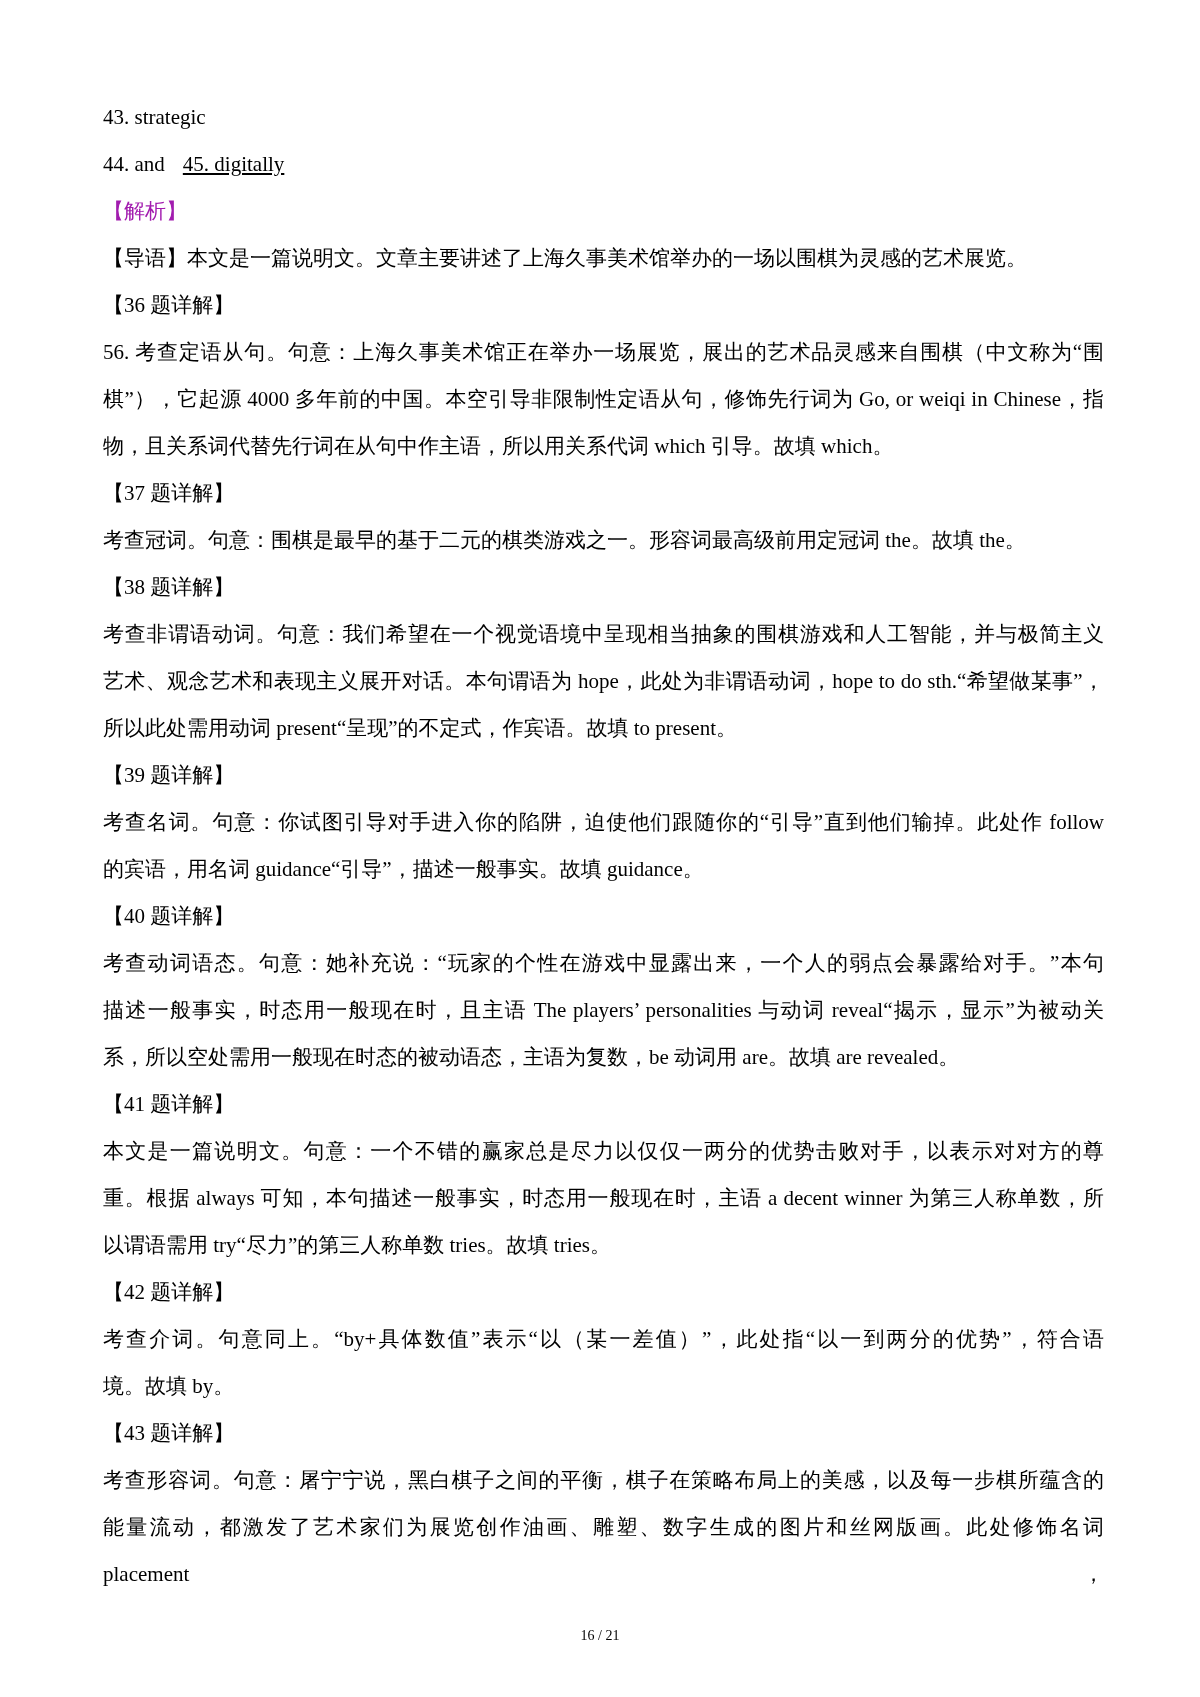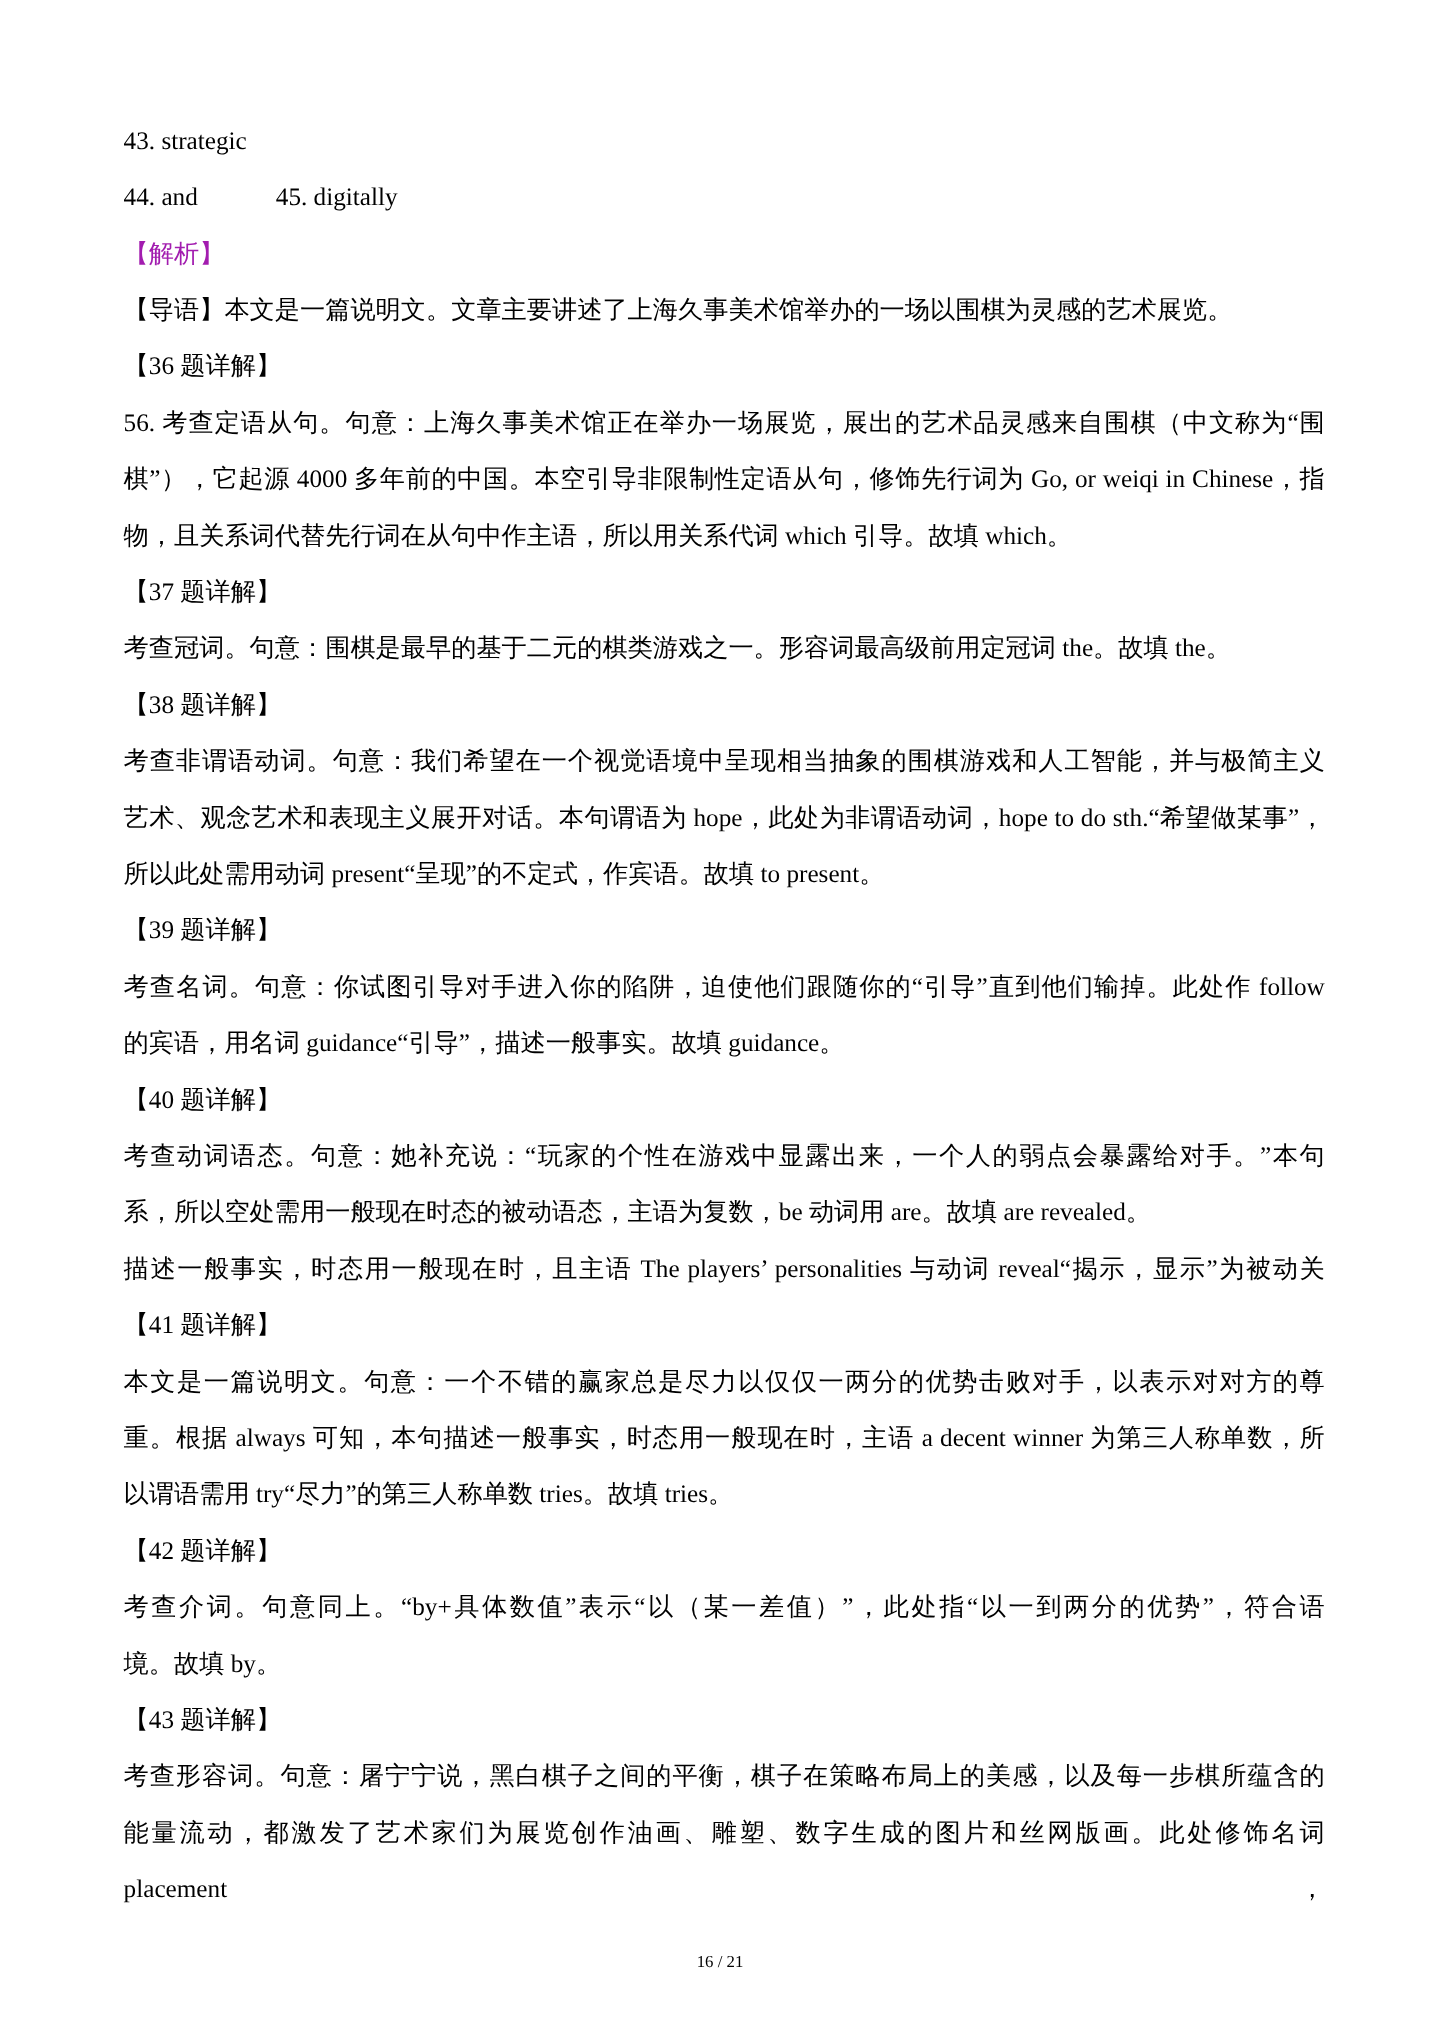--- a/index.html
+++ b/index.html
@@ -25,21 +25,21 @@
     white-space: nowrap;
     text-align: left;
   }
   .line.just {
     white-space: normal;
     text-align: justify;
     text-align-last: justify;
   }
   .line.blue { color: #a21caf; }
   .part { display: inline-block; }
-  .part + .part { margin-left: 65px; }
+  .part + .part { margin-left: 18px; text-decoration: underline; }
   .pagenum {
     position: absolute;
     top: 1612px;
     left: 0;
     width: 1200px;
     height: 47px;
     line-height: 47px;
     text-align: center;
     font-size: 14px;
   }
@@ -61,22 +61,22 @@
       <div class="line">考查冠词。句意：围棋是最早的基于二元的棋类游戏之一。形容词最高级前用定冠词 the。故填 the。</div>
       <div class="line">【38 题详解】</div>
       <div class="line just">考查非谓语动词。句意：我们希望在一个视觉语境中呈现相当抽象的围棋游戏和人工智能，并与极简主义</div>
       <div class="line just">艺术、观念艺术和表现主义展开对话。本句谓语为 hope，此处为非谓语动词，hope to do sth.“希望做某事”，</div>
       <div class="line">所以此处需用动词 present“呈现”的不定式，作宾语。故填 to present。</div>
       <div class="line">【39 题详解】</div>
       <div class="line just">考查名词。句意：你试图引导对手进入你的陷阱，迫使他们跟随你的“引导”直到他们输掉。此处作 follow</div>
       <div class="line">的宾语，用名词 guidance“引导”，描述一般事实。故填 guidance。</div>
       <div class="line">【40 题详解】</div>
       <div class="line just">考查动词语态。句意：她补充说：“玩家的个性在游戏中显露出来，一个人的弱点会暴露给对手。”本句</div>
+      <div class="line just">描述一般事实，时态用一般现在时，且主语 The players’ personalities 与动词 reveal“揭示，显示”为被动关</div>
       <div class="line">系，所以空处需用一般现在时态的被动语态，主语为复数，be 动词用 are。故填 are revealed。</div>
-      <div class="line just">描述一般事实，时态用一般现在时，且主语 The players’ personalities 与动词 reveal“揭示，显示”为被动关</div>
       <div class="line">【41 题详解】</div>
       <div class="line just">本文是一篇说明文。句意：一个不错的赢家总是尽力以仅仅一两分的优势击败对手，以表示对对方的尊</div>
       <div class="line just">重。根据 always 可知，本句描述一般事实，时态用一般现在时，主语 a decent winner 为第三人称单数，所</div>
       <div class="line">以谓语需用 try“尽力”的第三人称单数 tries。故填 tries。</div>
       <div class="line">【42 题详解】</div>
       <div class="line just">考查介词。句意同上。“by+具体数值”表示“以（某一差值）”，此处指“以一到两分的优势”，符合语</div>
       <div class="line">境。故填 by。</div>
       <div class="line">【43 题详解】</div>
       <div class="line just">考查形容词。句意：屠宁宁说，黑白棋子之间的平衡，棋子在策略布局上的美感，以及每一步棋所蕴含的</div>
       <div class="line just">能量流动，都激发了艺术家们为展览创作油画、雕塑、数字生成的图片和丝网版画。此处修饰名词 placement，</div>

